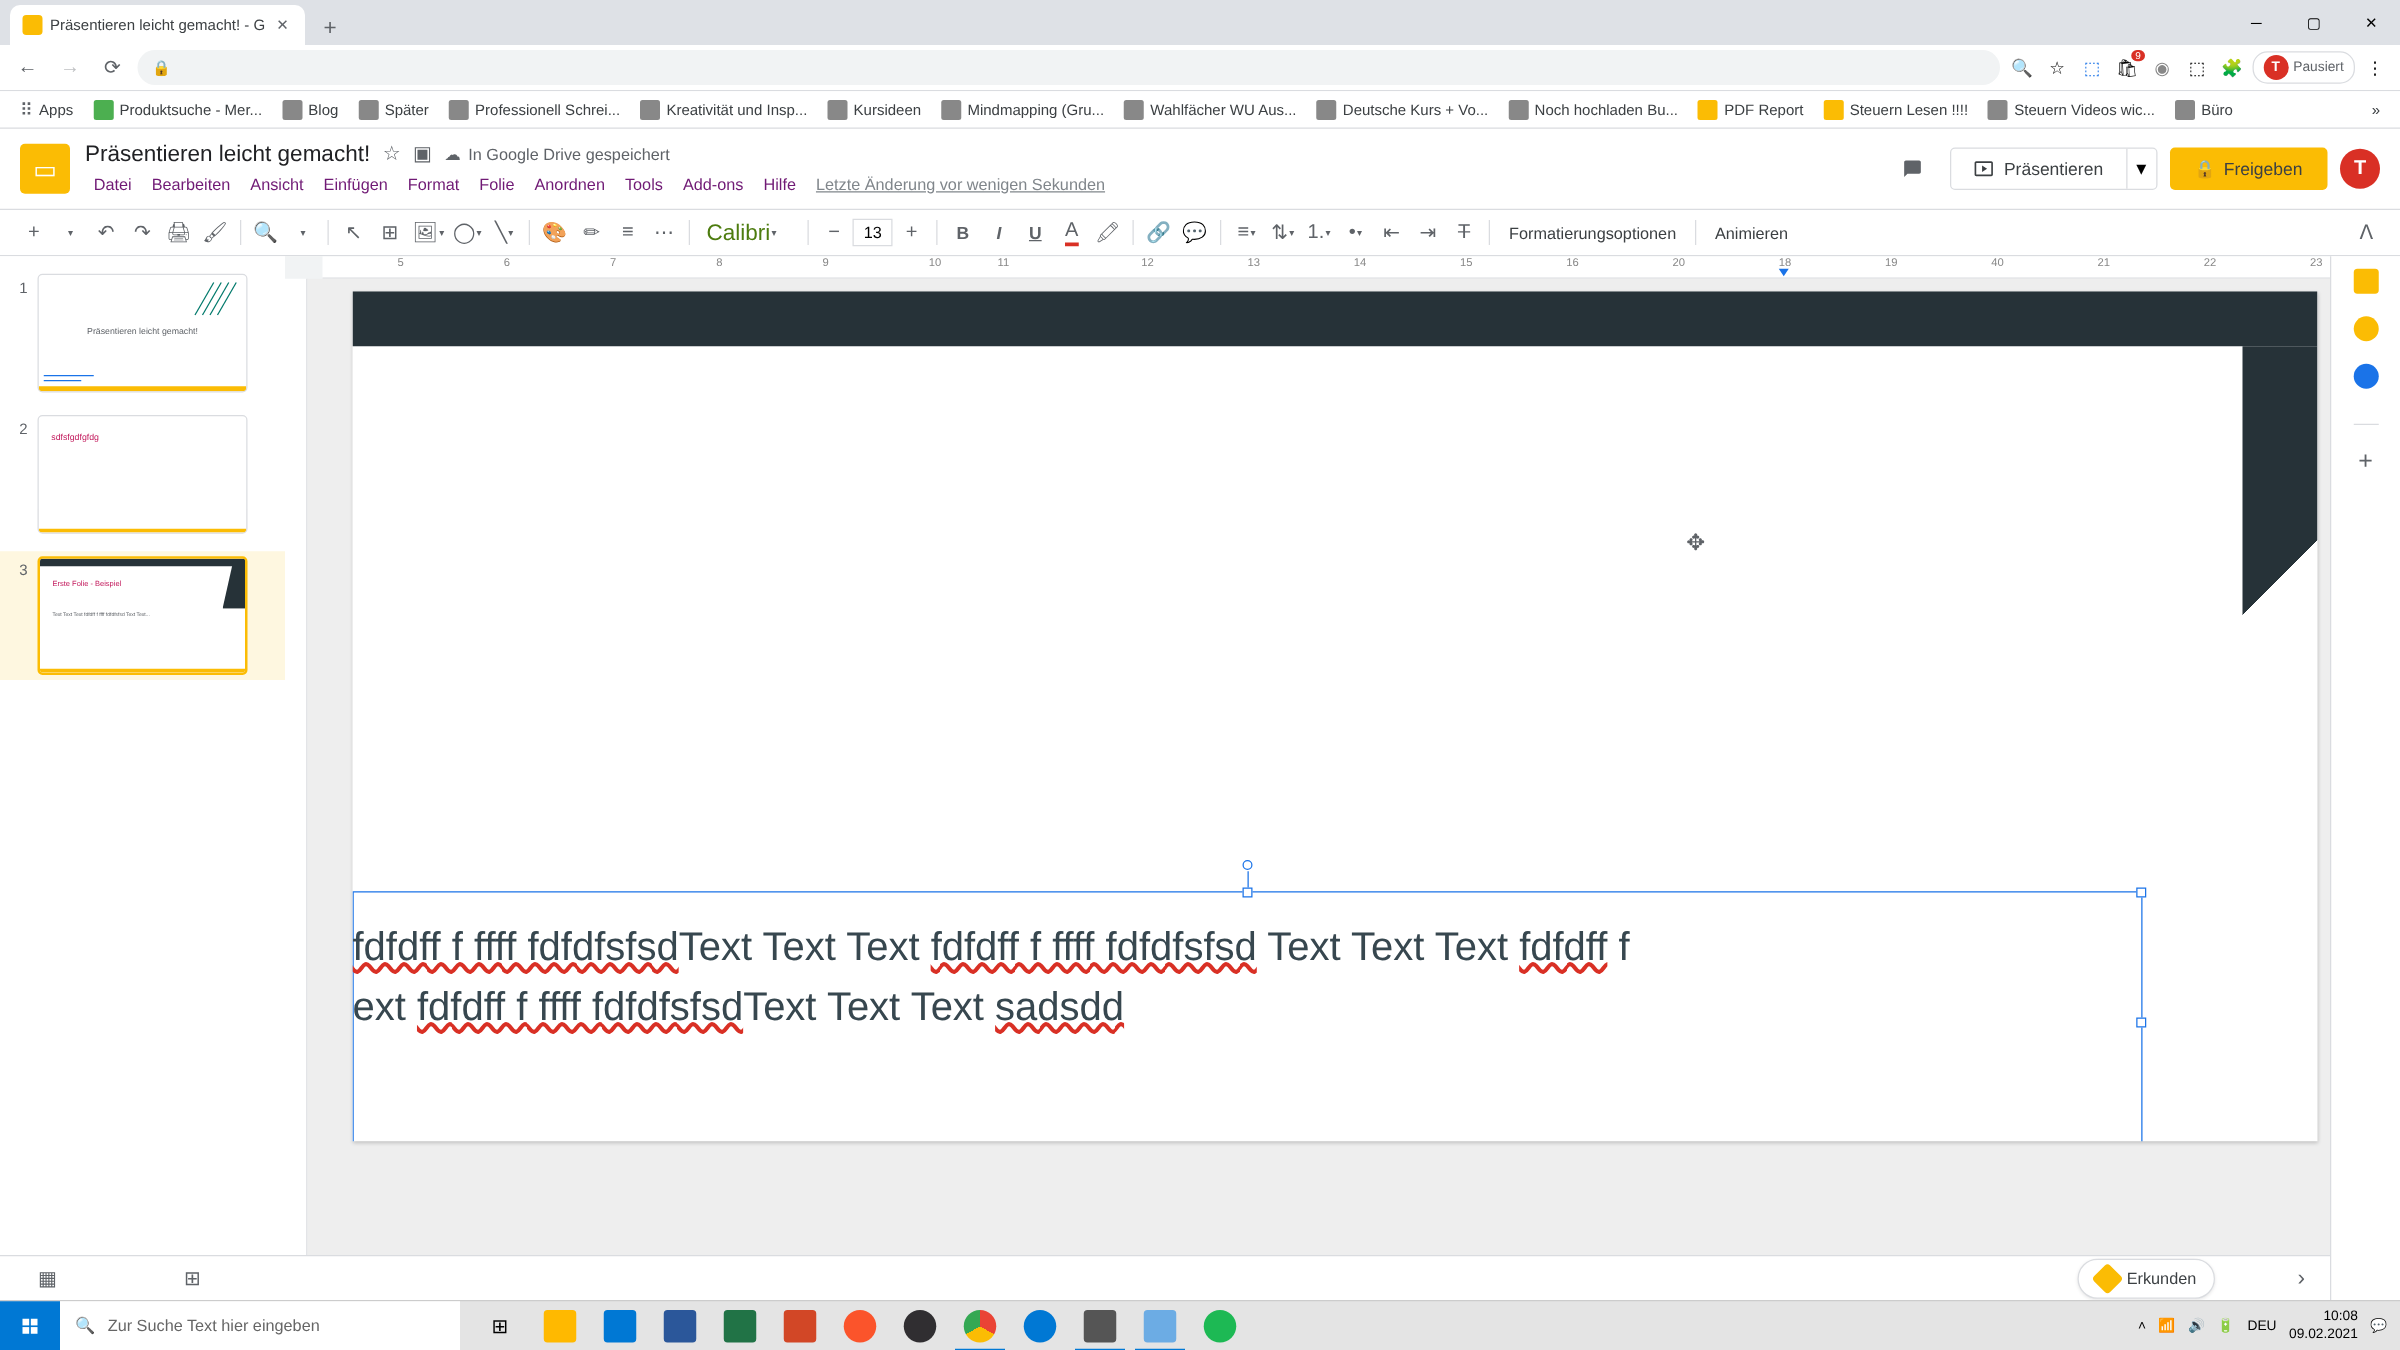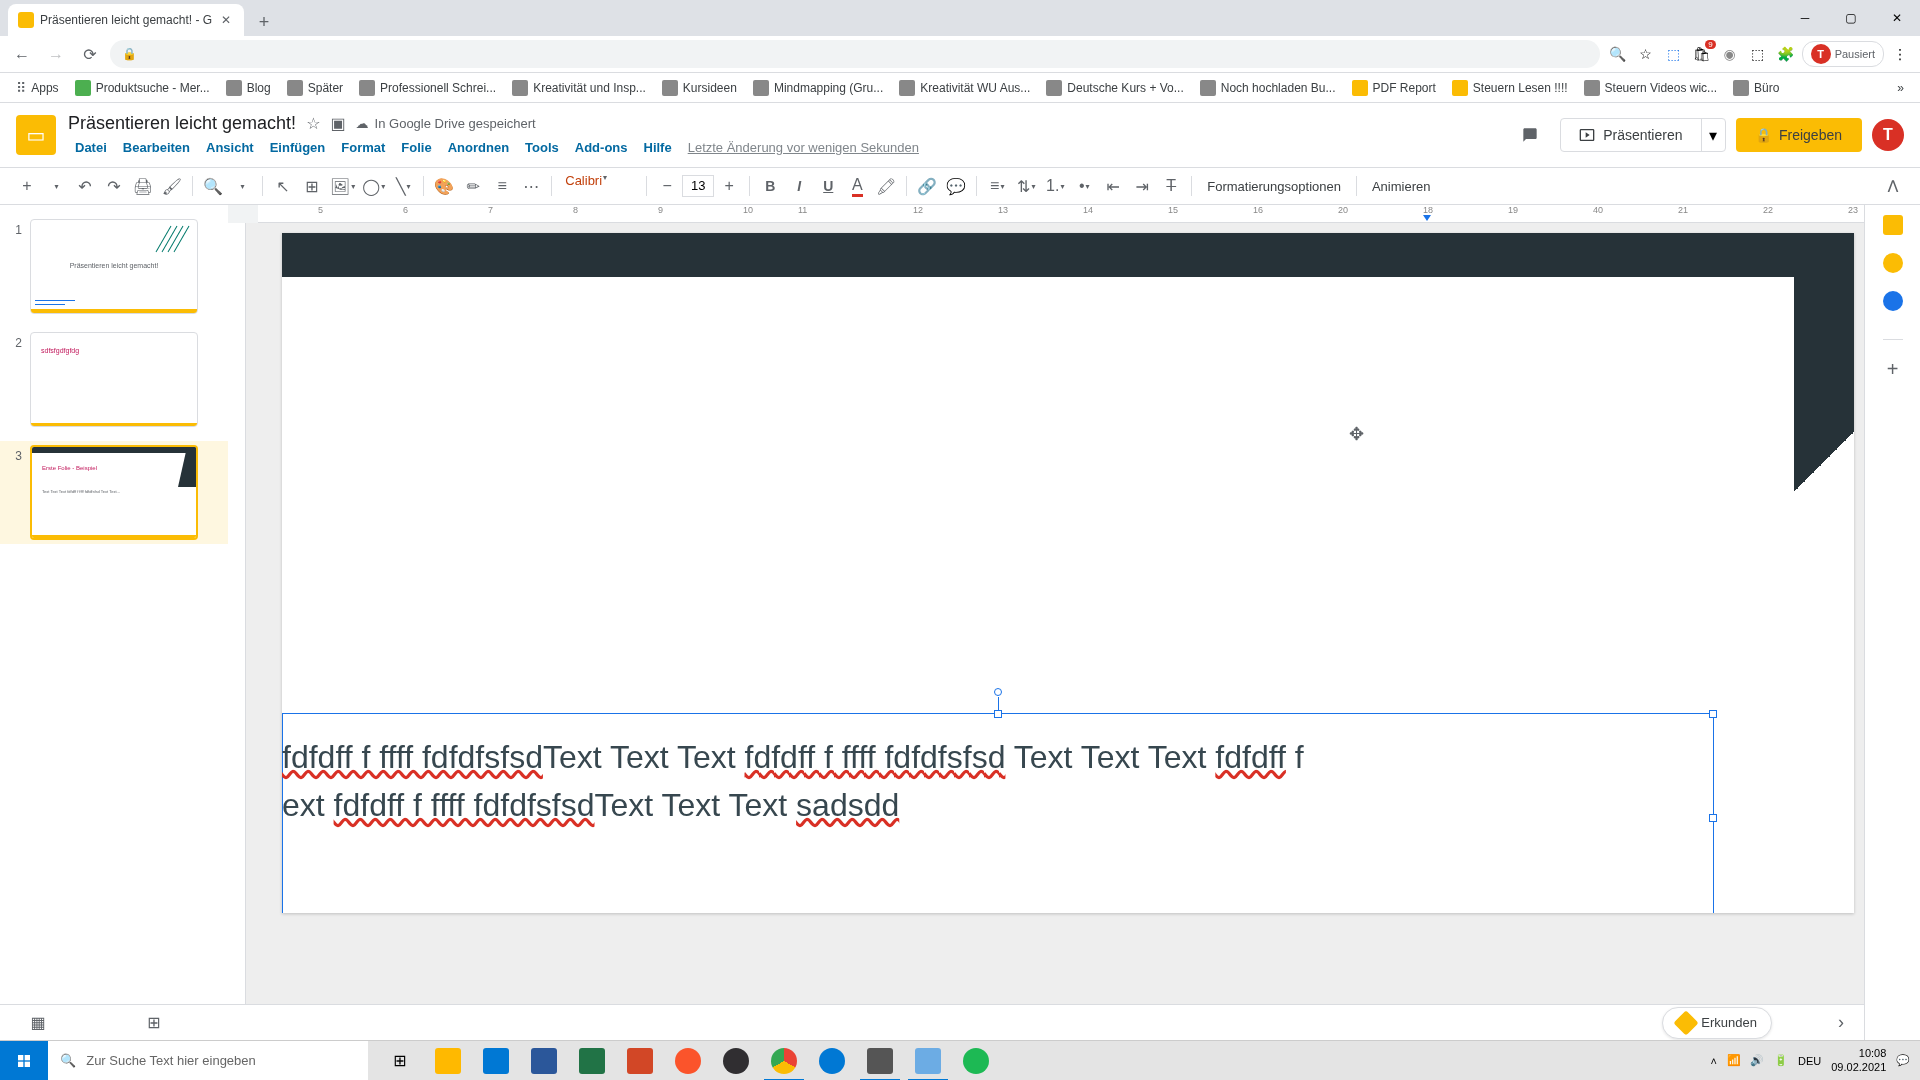--- a/index.html
+++ b/index.html
@@ -31,36 +31,36 @@
 
 
 .app-header { height: 64px; display: flex; align-items: center; padding: 0 16px; gap: 8px; }
 .slides-logo { width: 40px; height: 40px; background: #fbbc04; border-radius: 4px; display: flex; align-items: center; justify-content: center; color: #fff; font-size: 20px; }
 .title-area { display: flex; flex-direction: column; justify-content: center; gap: 1px; margin-left: 4px; }
 .title-row { display: flex; align-items: center; gap: 10px; }
 .doc-title { font-size: 18px; color: #202124; }
 .title-icon { color: #5f6368; font-size: 16px; }
 .save-status { display: flex; align-items: center; gap: 6px; color: #5f6368; font-size: 13px; }
 .menu-row { display: flex; gap: 2px; margin-top: 2px; }
-.menu-item { font-size: 13px; color: #0369a1; padding: 3px 7px; border-radius: 4px; font-weight: bold; }
+.menu-item { font-size: 13px; color: #701a75; padding: 3px 7px; border-radius: 4px; }
 .menu-history { color: #80868b; font-size: 13px; padding: 3px 7px; }
 .header-right { margin-left: auto; display: flex; align-items: center; gap: 10px; }
 .comment-btn { width: 40px; height: 40px; display: flex; align-items: center; justify-content: center; border-radius: 50%; color: #5f6368; }
 .present-btn { display: flex; align-items: center; gap: 8px; padding: 8px 18px; border: 1px solid #dadce0; border-radius: 4px; font-size: 14px; color: #3c4043; font-weight: 500; }
 .present-drop { width: 24px; border-left: 1px solid #dadce0; display: flex; align-items: center; justify-content: center; }
 .share-btn { background: #fbbc04; color: #3c4043; padding: 9px 20px; border-radius: 4px; font-size: 14px; font-weight: 500; display: flex; align-items: center; gap: 6px; }
 .profile-avatar { width: 32px; height: 32px; border-radius: 50%; background: #d93025; color: #fff; display: flex; align-items: center; justify-content: center; font-weight: bold; }
 
 
 .toolbar { height: 38px; border-top: 1px solid #dadce0; border-bottom: 1px solid #dadce0; display: flex; align-items: center; padding: 0 14px; gap: 3px; }
 .tool-btn { min-width: 26px; height: 26px; display: flex; align-items: center; justify-content: center; color: #5f6368; border-radius: 4px; padding: 0 2px; }
 .tool-sep { width: 1px; height: 20px; background: #dadce0; margin: 0 4px; }
 .tool-drop { display: flex; align-items: center; }
 .tool-drop::after { content: "▾"; font-size: 8px; color: #5f6368; margin-left: 1px; }
-.font-sel { display: flex; align-items: flex-start; padding: 0 6px; height: 26px; min-width: 80px; font-size: 13px; color: #c2410c; }
+.font-sel { display: flex; align-items: center; padding: 0 6px; height: 26px; min-width: 80px; font-size: 18px; color: #4d7c0f; }
 .fontsize-box { display: flex; align-items: center; gap: 2px; }
 .fs-val { width: 32px; height: 22px; border: 1px solid #dadce0; text-align: center; font-size: 13px; line-height: 20px; }
 .text-btn { font-size: 14px; font-weight: bold; }
 .tool-text { font-size: 13px; color: #3c4043; padding: 0 8px; }
 .tool-collapse { margin-left: auto; }
 
 
 .main { display: flex; height: calc(100% - 36px - 37px - 30px - 64px - 38px - 40px); }
 .side-panel { width: 228px; background: #fff; overflow-y: auto; padding: 10px 0; }
 .thumb-row { display: flex; align-items: flex-start; padding: 4px 10px; gap: 8px; margin-bottom: 10px; }
@@ -181,21 +181,21 @@
   <div class="bm">
       <div class="bm-icon bm-folder"></div>
       <span>Kursideen</span>
     </div>
   <div class="bm">
       <div class="bm-icon bm-folder"></div>
       <span>Mindmapping (Gru...</span>
     </div>
   <div class="bm">
       <div class="bm-icon bm-folder"></div>
-      <span>Kreativität WU Aus...</span>
+      <span>Wahlfächer WU Aus...</span>
     </div>
   <div class="bm">
       <div class="bm-icon bm-folder"></div>
       <span>Deutsche Kurs + Vo...</span>
     </div>
   <div class="bm">
       <div class="bm-icon bm-folder"></div>
       <span>Noch hochladen Bu...</span>
     </div>
   <div class="bm">

